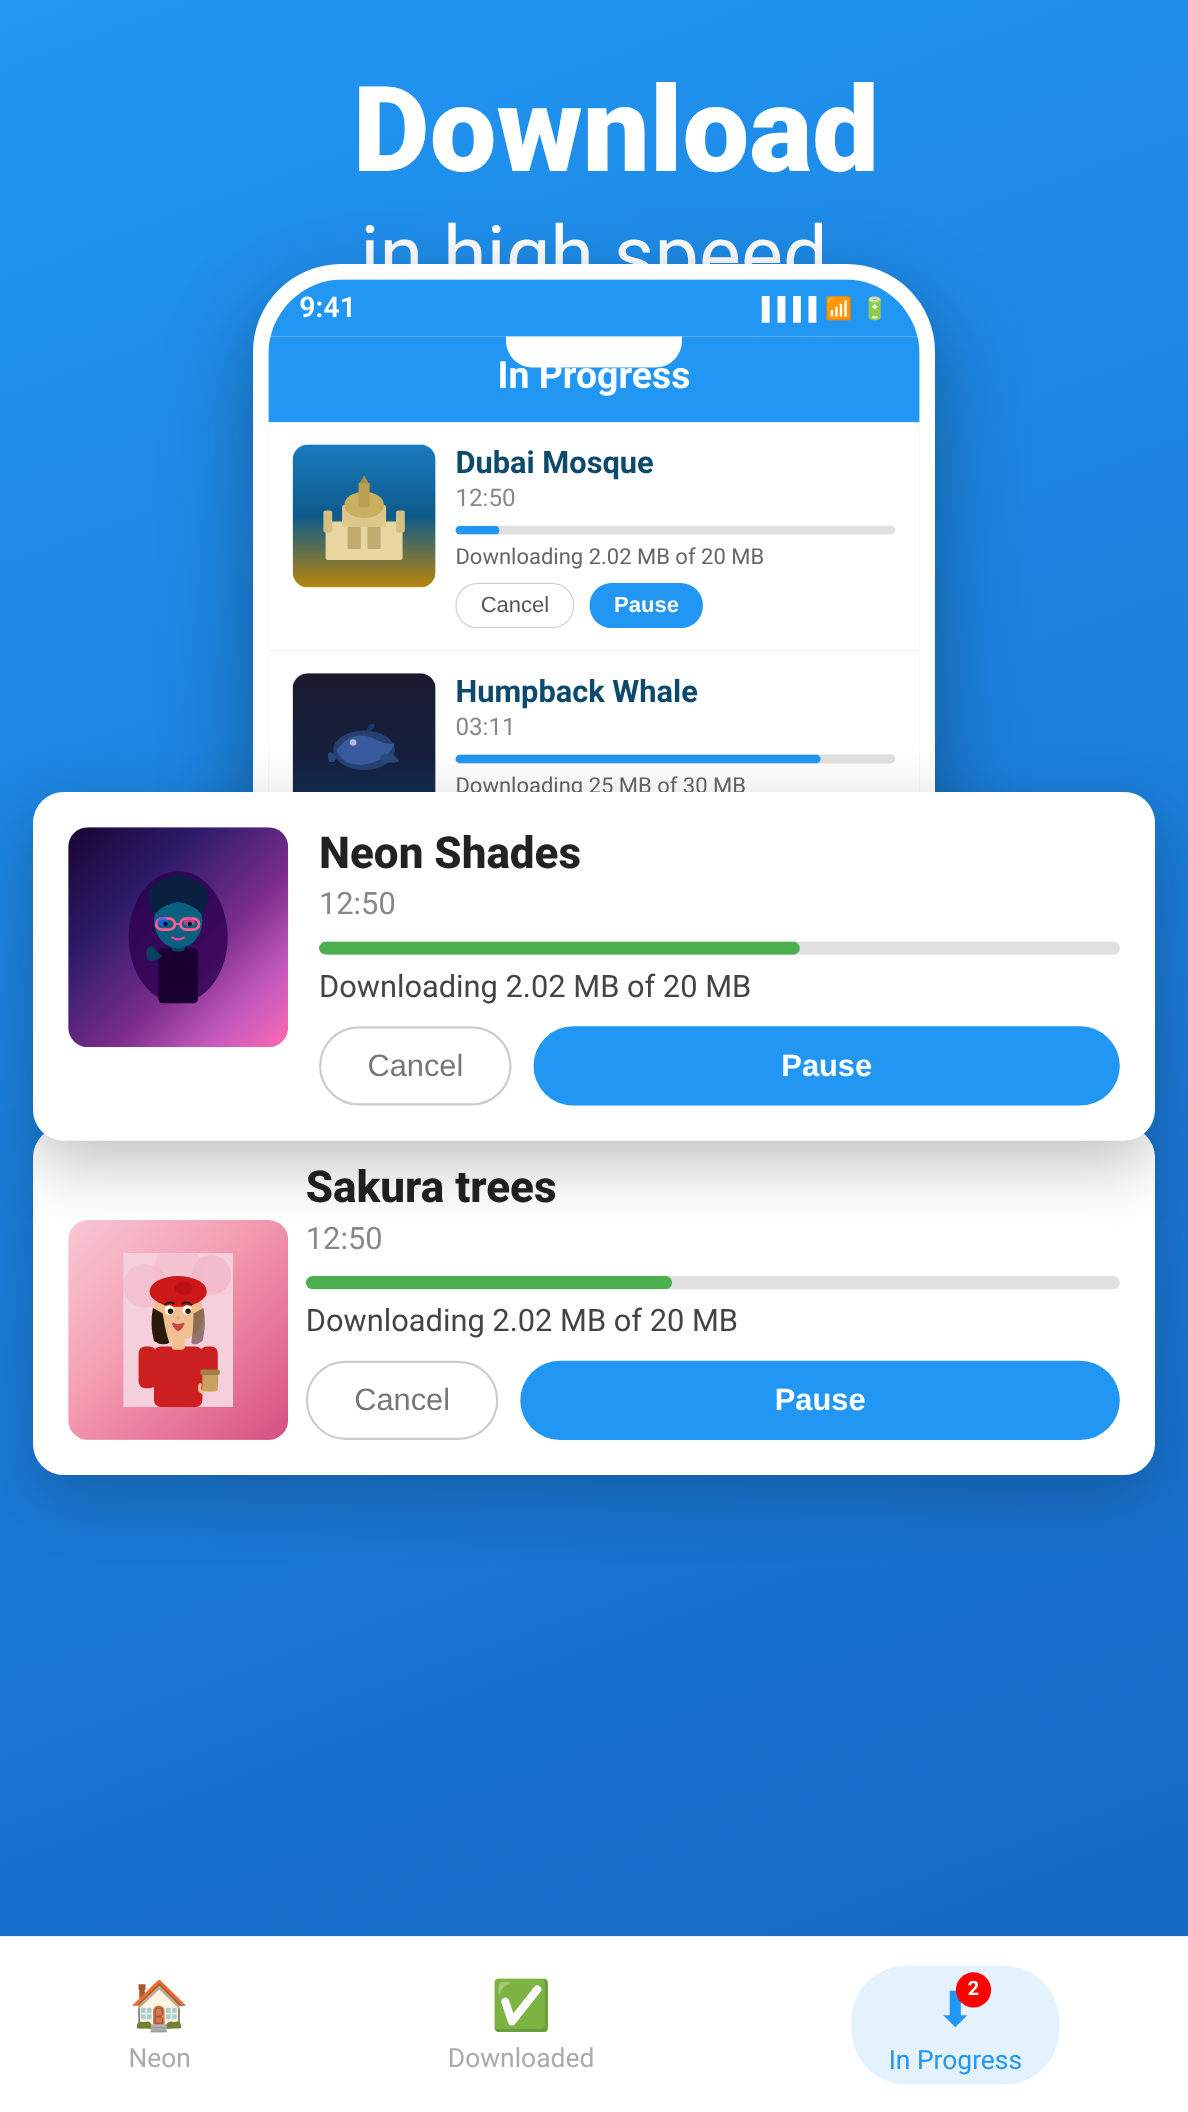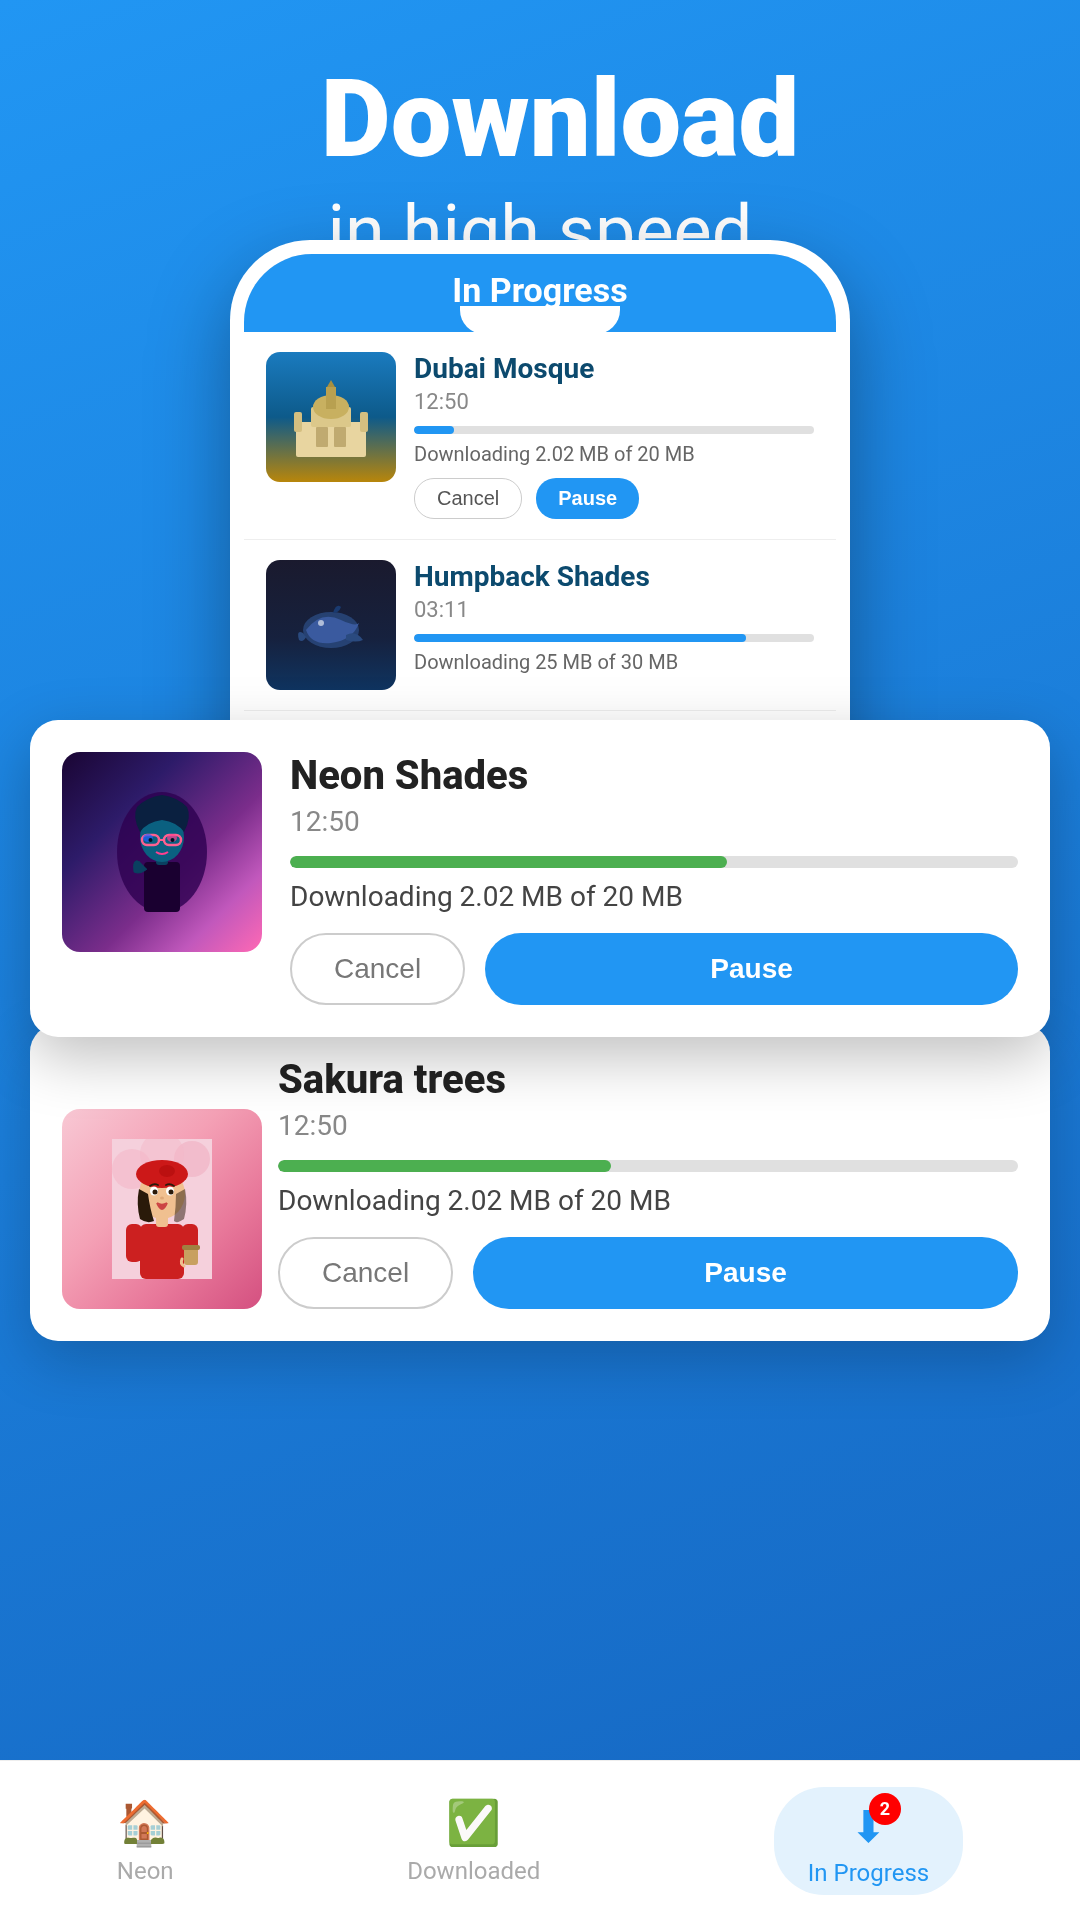--- a/index.html
+++ b/index.html
@@ -373,20 +373,28 @@
 
 <div class="hero-text">
   <div class="hero-title">Download</div>
   <div class="hero-subtitle">in high speed</div>
 </div>
 
 <div class="phone-wrapper">
   <div class="phone-outer">
     <div class="phone-inner">
 
+      <div class="status-bar">
+        <span class="status-time">9:41</span>
+        <div class="status-icons">
+          <span>▐▐▐▐</span>
+          <span>📶</span>
+          <span>🔋</span>
+        </div>
+      </div>
       <div class="notch"></div>
 
       <div class="app-header">
         <div class="app-header-title">In Progress</div>
       </div>
 
       <div class="phone-list">
 
         <div class="phone-list-item">
           <div class="phone-thumb">
@@ -426,21 +434,21 @@
                 <path d="M15 45 Q30 25 50 35 Q65 42 68 38 Q62 55 40 58 Q20 60 15 45Z" fill="#3a5a9f"></path>
                 <ellipse cx="30" cy="38" rx="3" ry="3" fill="white" opacity="0.6"></ellipse>
                 <path d="M55 50 Q65 45 72 55 Q65 58 55 55Z" fill="#2a4a7f"></path>
                 <path d="M12 48 Q5 44 8 55 Q12 58 15 52Z" fill="#2a4a7f"></path>
 
                 <path d="M42 28 Q45 18 50 22 Q48 28 42 28Z" fill="#1a3a6f"></path>
               </svg>
             </div>
           </div>
           <div class="phone-item-info">
-            <div class="phone-item-name">Humpback Shades</div>
+            <div class="phone-item-name">Humpback Whale</div>
             <div class="phone-item-time">03:11</div>
             <div class="phone-progress-bar">
               <div class="phone-progress-fill" style="width:83%"></div>
             </div>
             <div class="phone-item-size">Downloading 25 MB of 30 MB</div>
           </div>
         </div>
       </div>
     </div>
   </div>

